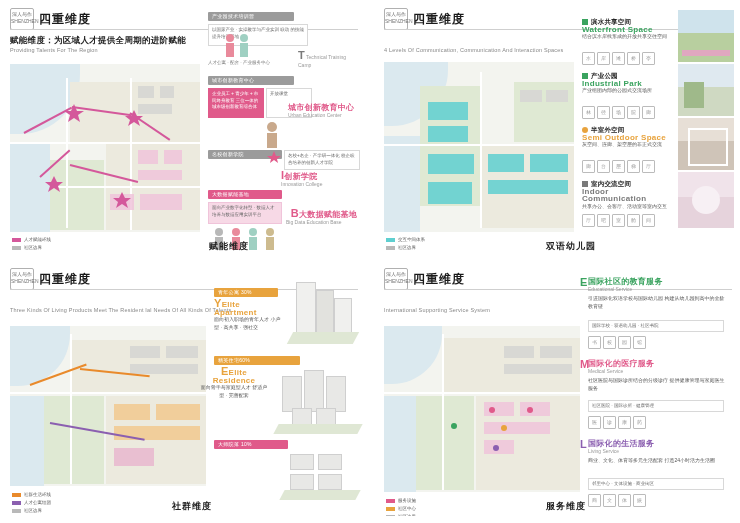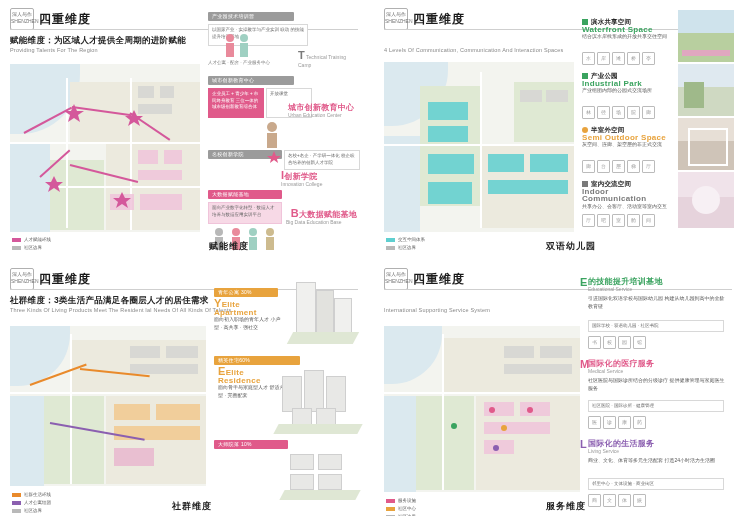--- a/index.html
+++ b/index.html
@@ -355,21 +355,20 @@
   <div class="panel-caption" style="left:168px;top:236px;">双语幼儿园</div>
 </div>
 
 <div class="board" id="panel-bl">
 
   <div class="hdr">
     <div class="logo">深人与作<br>SHENZHEN</div>
     <div class="hdr-title">四重维度</div>
   </div>
   <div class="hdr-rule"></div>
-  <div class="sub-cn">社群维度：3类生活产品满足各圈层人才的居住需求</div>
   <div class="sub-en">Three Kinds Of Living Products Meet The Resident Ial Needs Of All Kinds Of Talents</div>
 
   <div class="map" style="left:6px;top:62px;width:196px;height:160px;">
     <div class="map-bg">
       <div class="water" style="left:0;top:0;width:60px;height:60px;border-radius:0 0 52px 0;"></div>
       <div class="water" style="left:0;top:70px;width:34px;height:90px;"></div>
       <div class="green" style="left:34px;top:70px;width:60px;height:88px;"></div>
       <div class="plot" style="left:62px;top:14px;width:134px;height:52px;"></div>
       <div class="plot" style="left:96px;top:70px;width:100px;height:88px;"></div>
       <div class="road" style="left:60px;top:8px;width:2px;height:150px;"></div>
@@ -411,21 +410,21 @@
 小户型 · 高共享 · 强社交</div>
   </div>
   <div class="iso" style="left:282px;top:14px;width:74px;height:70px;">
     <div class="bld3d" style="left:10px;top:4px;width:18px;height:52px;background:#f0f0ee;"></div>
     <div class="bld3d" style="left:30px;top:12px;width:16px;height:44px;background:#e2e2de;"></div>
     <div class="bld3d" style="left:48px;top:20px;width:16px;height:36px;background:#f0f0ee;"></div>
     <div style="position:absolute;left:4px;top:54px;width:66px;height:12px;background:#dfe7d4;transform:skewX(-28deg);"></div>
   </div>
 
   <div class="tagbar" style="left:210px;top:92px;width:86px;background:#e8a33d;">精英住宅60%</div>
-  <div class="anno" style="left:214px;top:104px;width:70px;">
+  <div class="anno" style="left:195px;top:104px;width:70px;text-align:center;">
     <div class="cap-title" style="color:#e8a33d;">
       <span class="bigletter">E</span><span>Elite Residence</span>
     </div>
     <div>面向骨干与家庭型人才
 舒适户型 · 完善配套</div>
   </div>
   <div class="iso" style="left:272px;top:96px;width:86px;height:70px;">
     <div class="bld3d" style="left:6px;top:16px;width:18px;height:34px;"></div>
     <div class="bld3d" style="left:28px;top:10px;width:18px;height:40px;"></div>
     <div class="bld3d" style="left:50px;top:16px;width:18px;height:34px;"></div>
@@ -490,21 +489,21 @@
       <span class="sw" style="background:#e8a33d"></span>
       <span>社区中心</span>
     </div>
     <div class="legend-row">
       <span class="sw" style="background:#b9b9b9"></span>
       <span>社区边界</span>
     </div>
   </div>
 
   <div class="anno" style="left:210px;top:14px;width:140px;">
-    <div class="cap-title" style="color:#3aa35f;">的技能提升培训基地</div>
+    <div class="cap-title" style="color:#3aa35f;">国际社区的教育服务</div>
     <div class="cap-sub">Educational Service</div>
     <div style="margin-top:2px;">引进国际化双语学校与国际幼儿园
 构建从幼儿园到高中的全龄教育链</div>
   </div>
   <div class="bigletter" style="position:absolute;left:202px;top:12px;color:#3aa35f;">E</div>
   <div class="txtbox" style="left:210px;top:56px;width:136px;height:12px;">
     <span>国际学校</span> ·
     <span>双语幼儿园</span> ·
     <span>社区书院</span>
   </div>

